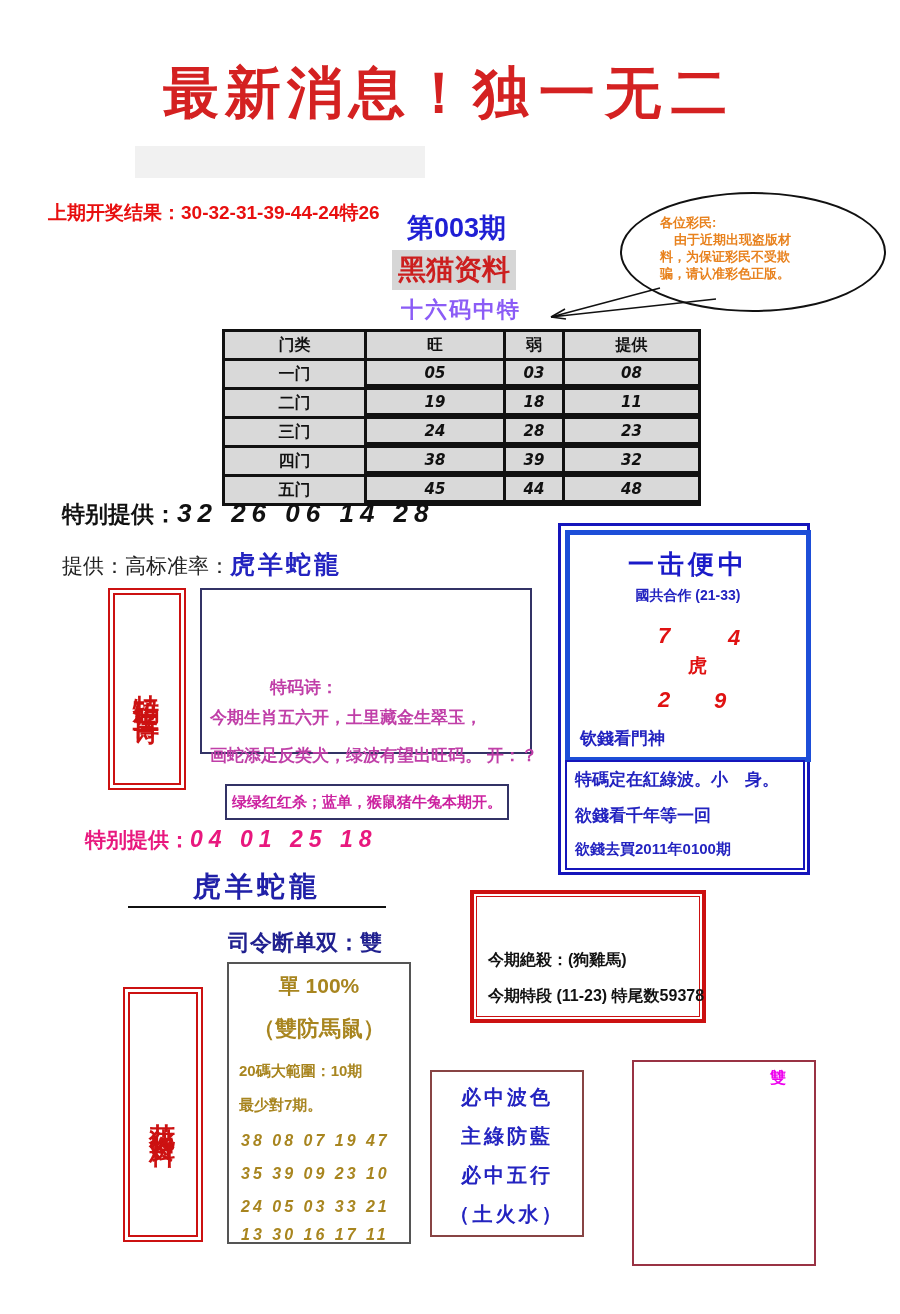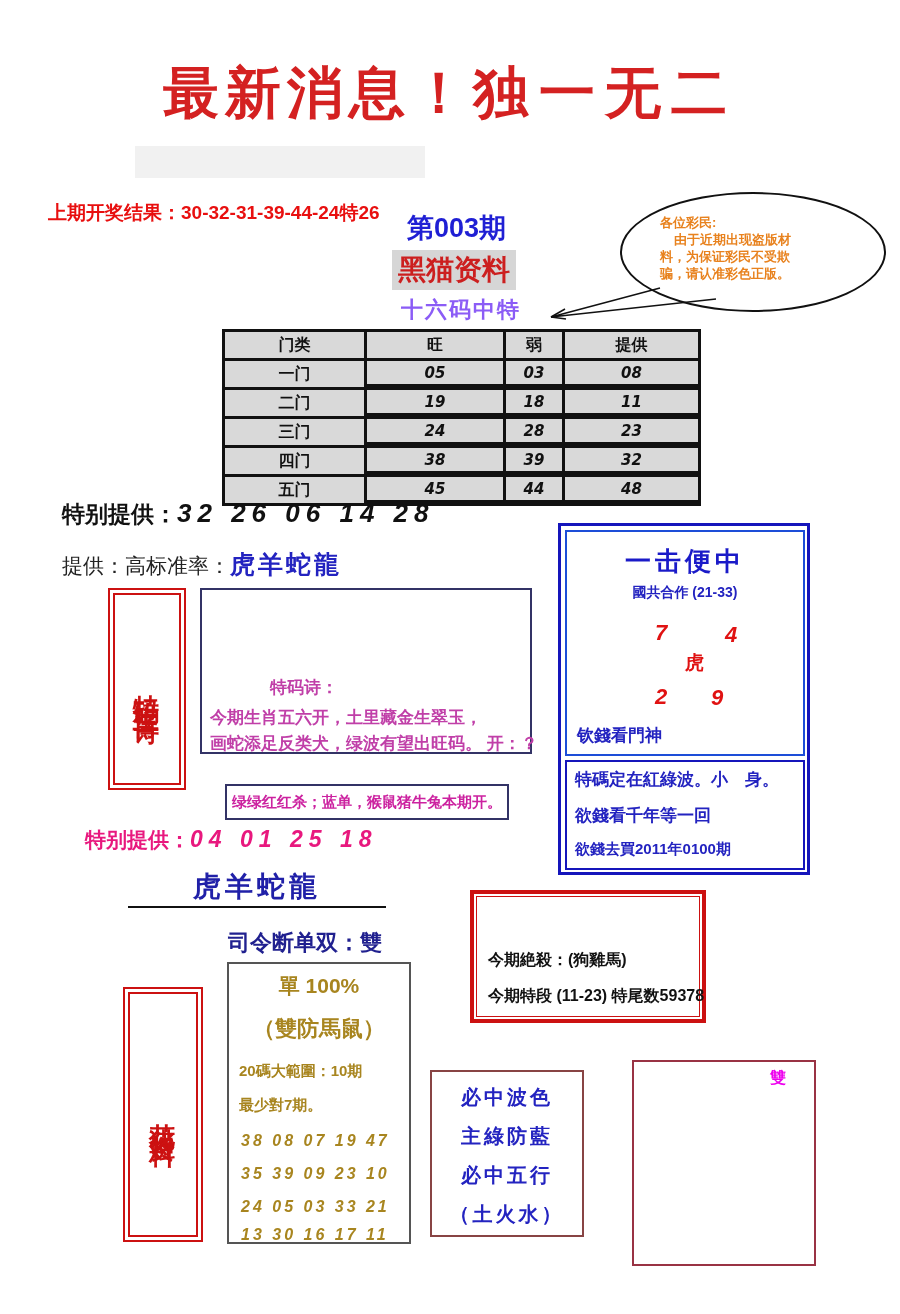--- a/index.html
+++ b/index.html
@@ -48,26 +48,26 @@
   .vbox .vtext{writing-mode:vertical-rl;text-orientation:upright;color:#cc1111;
                font-weight:bold;font-size:26px;letter-spacing:6px;}
   .poemside{left:108px;top:588px;width:68px;height:192px;}
   .flower{left:123px;top:987px;width:70px;height:245px;}
 
   
   .poembox{left:200px;top:588px;width:328px;height:162px;border:2px solid #333366;background:#fff;
            color:#c03fa8;font-weight:bold;font-size:17px;}
   .poembox .pt{position:absolute;left:68px;top:86px;}
   .poembox .p1{position:absolute;left:8px;top:116px;white-space:nowrap;}
-  .poembox .p2{position:absolute;left:8px;top:142px;white-space:nowrap;}
+  .poembox .p2{position:absolute;left:8px;top:154px;white-space:nowrap;}
 
   
   .bluebox{left:558px;top:523px;width:252px;height:352px;border:3px solid #1515bb;
            box-sizing:border-box;background:#fff;}
-  .bsec1{position:absolute;left:4px;top:4px;width:236px;height:222px;border:2px solid #1d4ed8;}
+  .bsec1{position:absolute;left:4px;top:4px;width:236px;height:222px;border:5px solid #1d4ed8;}
   .bsec1 .bt{position:absolute;left:0;top:12px;width:100%;text-align:center;color:#1a1ac8;
              font-weight:bold;font-size:26px;letter-spacing:4px;}
   .bsec1 .bs{position:absolute;left:0;top:52px;width:100%;text-align:center;color:#2323c0;
              font-weight:bold;font-size:14px;}
   .bsec1 .rn{position:absolute;color:#e01212;font-weight:bold;font-style:italic;font-size:22px;}
   .bsec1 .ntl{left:88px;top:88px;}  .bsec1 .ntr{left:158px;top:90px;}
   .bsec1 .ctr{left:118px;top:118px;font-size:19px;font-style:normal;}
   .bsec1 .nbl{left:88px;top:152px;} .bsec1 .nbr{left:144px;top:153px;}
   .bsec1 .bf{position:absolute;left:10px;top:192px;color:#2323c0;font-weight:bold;font-size:17px;}
   .bsec2{position:absolute;left:4px;top:234px;width:236px;height:106px;border:2px solid #1515bb;

